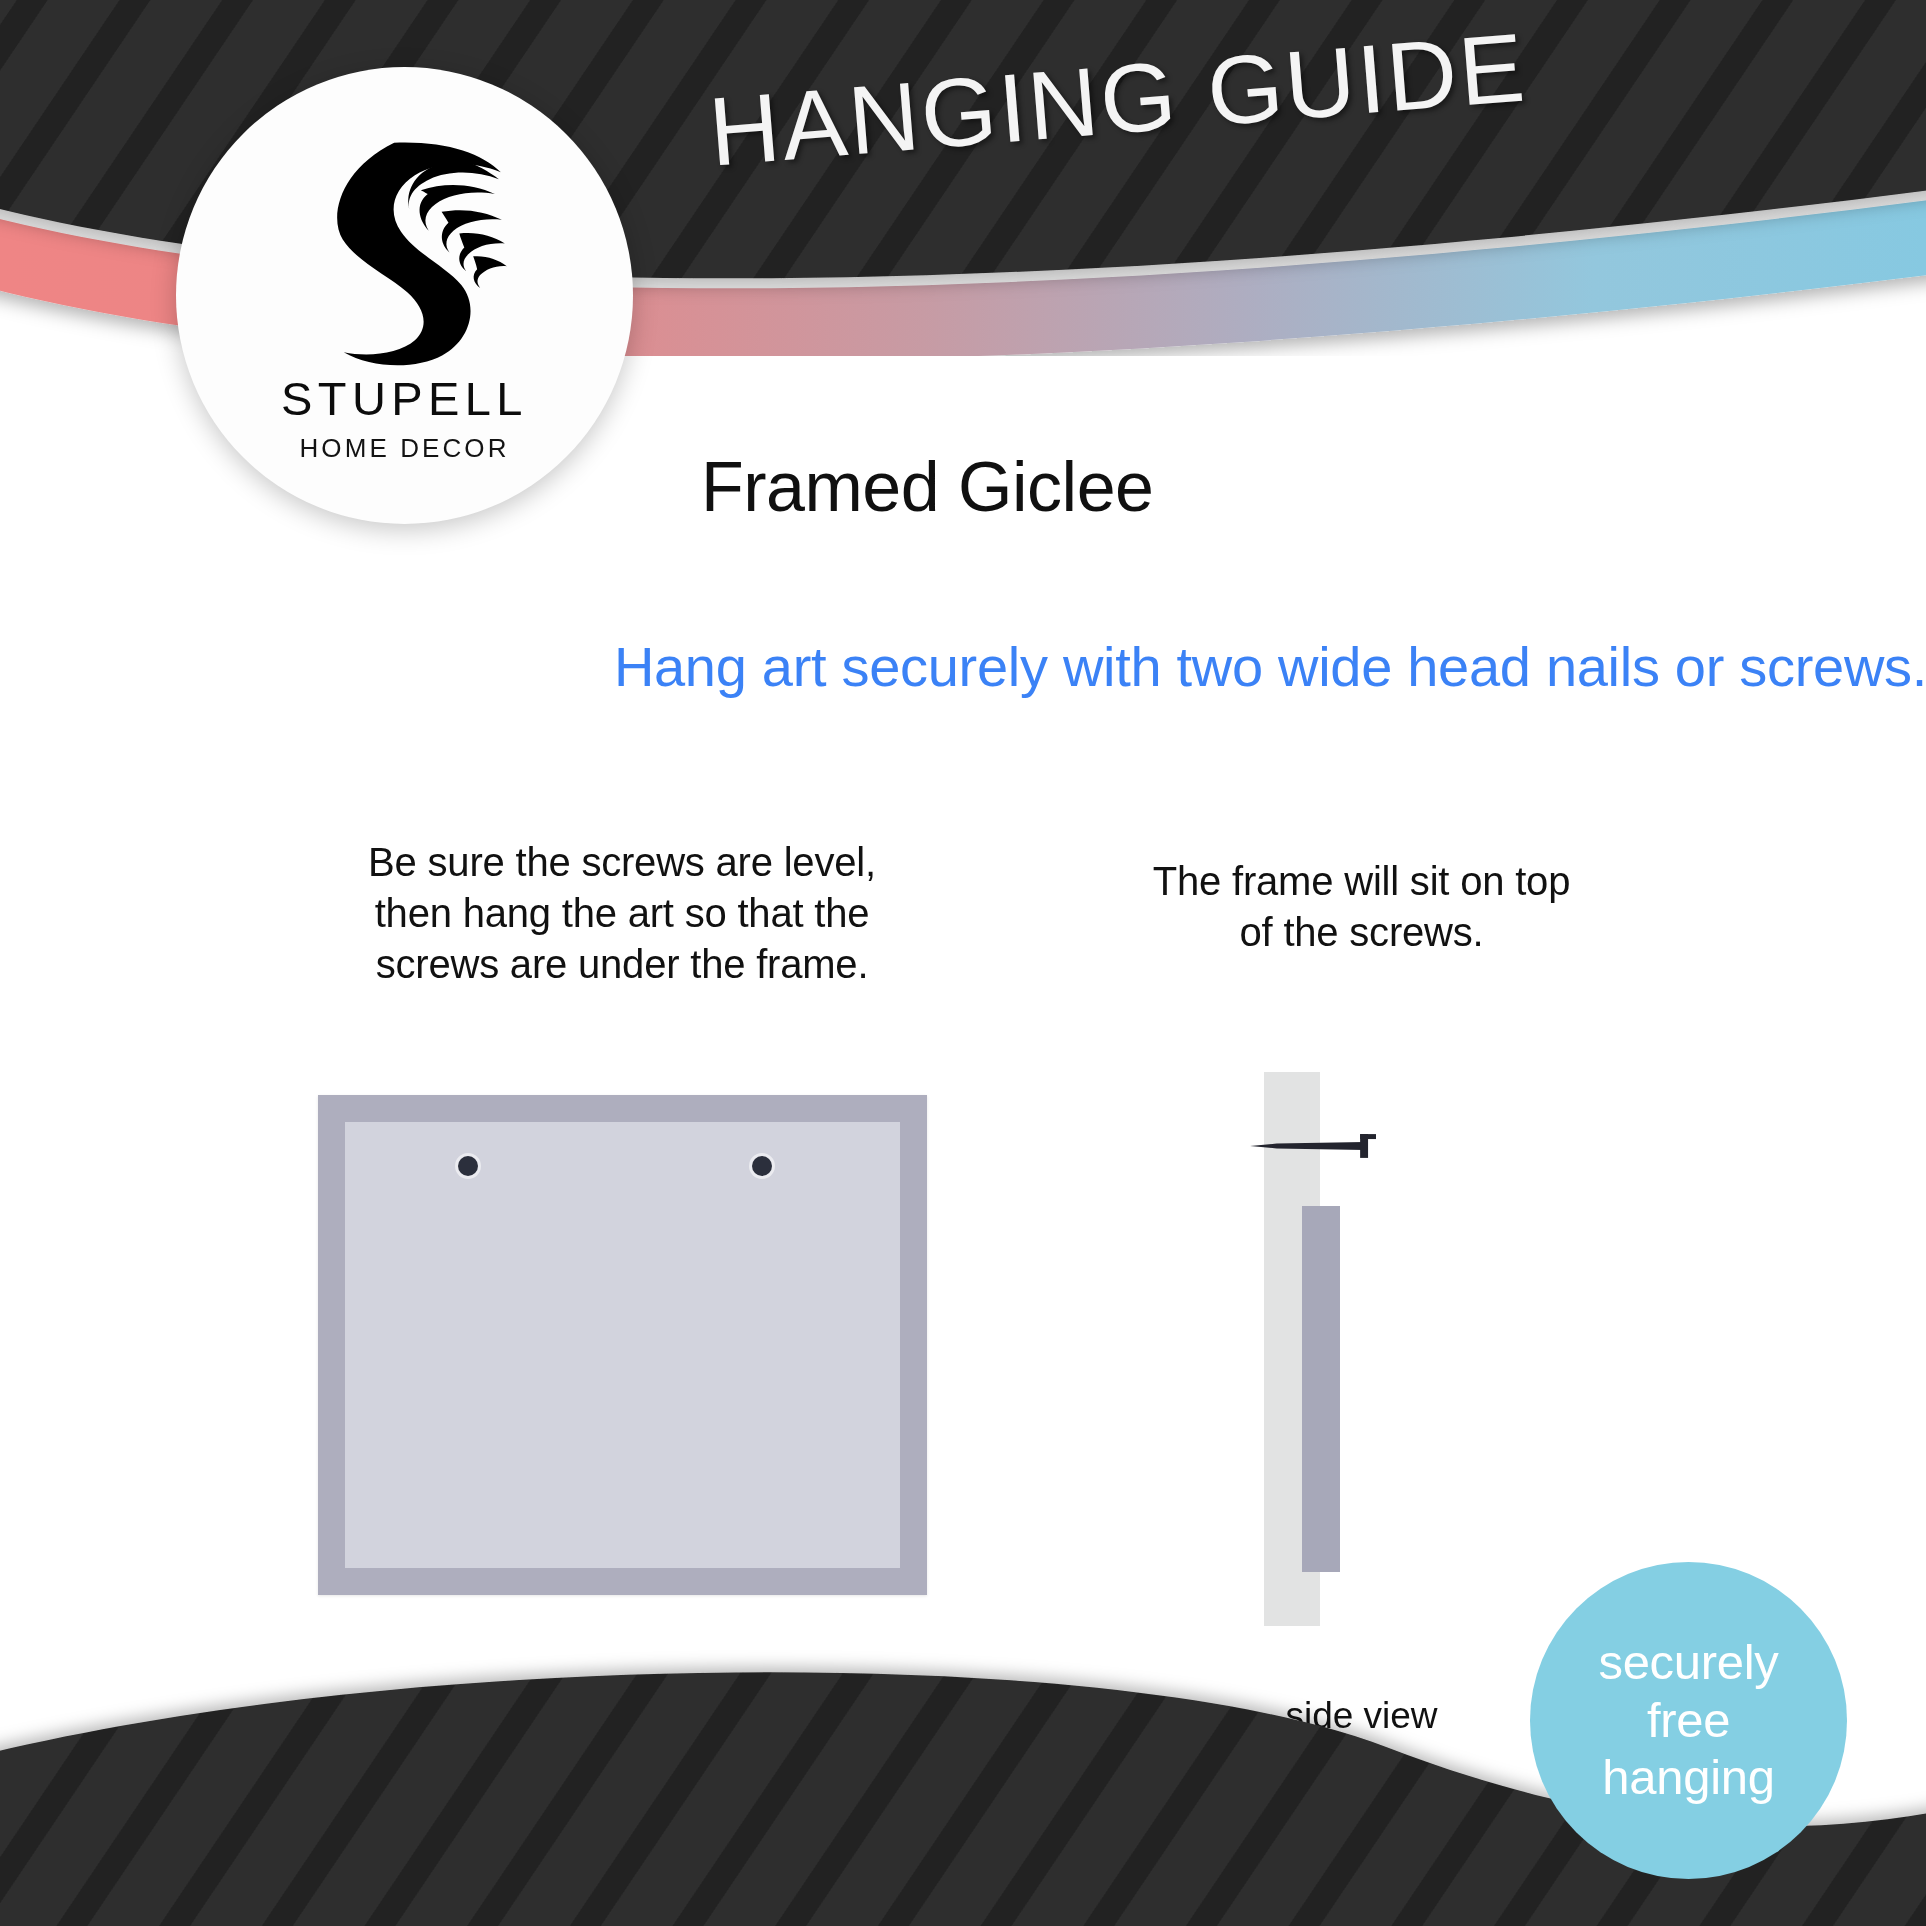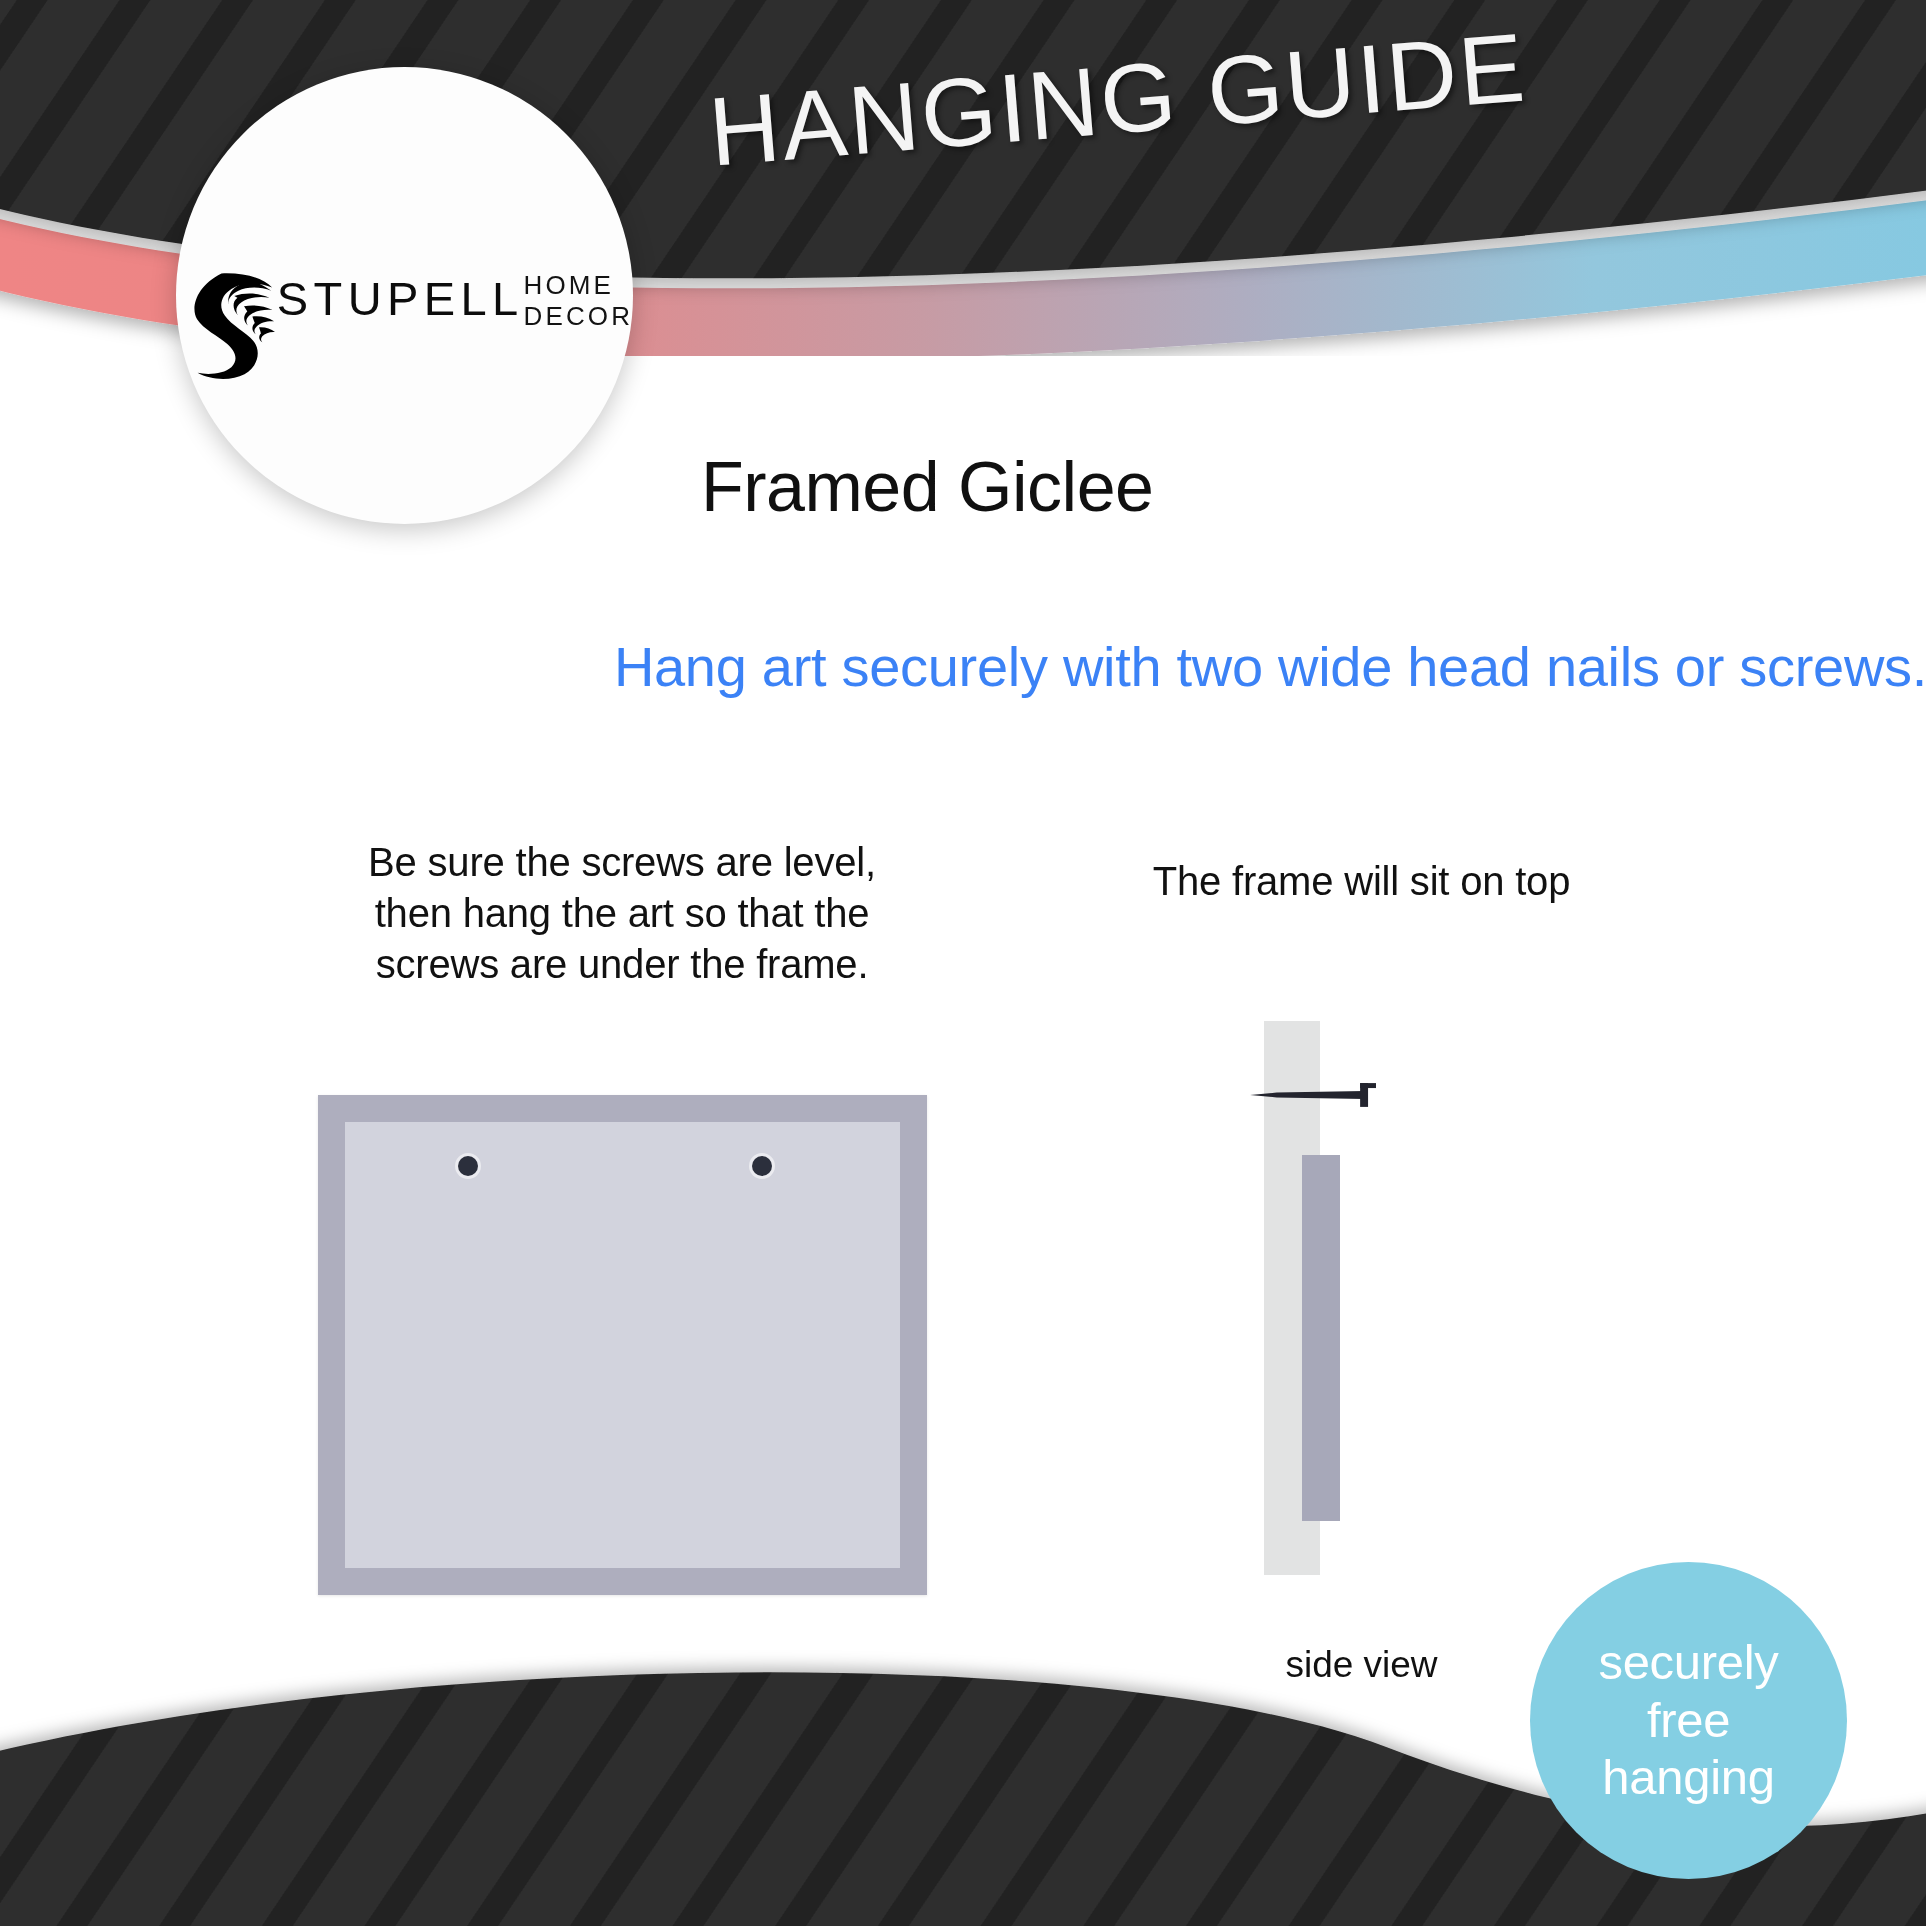--- a/index.html
+++ b/index.html
@@ -13,21 +13,21 @@
   
   #top-band{position:absolute;left:-59px;top:-40px;width:2049px;height:396px;overflow:hidden;}
   #bottom-band{position:absolute;left:-59px;bottom:-40px;width:2049px;height:327px;overflow:hidden;}
   .band-svg{display:block;width:100%;height:100%}
 
   
   #logo-circle{
     position:absolute;left:176px;top:67px;width:457px;height:457px;
     background:#fdfdfd;border-radius:50%;
     box-shadow:0 6px 26px rgba(0,0,0,.22);
-    display:flex;flex-direction:row;align-items:center;justify-content:flex-start;
+    display:flex;flex-direction:column;align-items:center;justify-content:flex-start;
     z-index:6;
   }
   #logo-mark{width:213px;height:252px;margin-top:50px}
   #logo-wordmark{
     font-family:"Liberation Sans", sans-serif;
     font-size:47px;letter-spacing:5.4px;color:#0c0c0c;font-weight:400;
     margin-top:6px;line-height:1;
   }
   #logo-subwordmark{
     font-family:"Liberation Sans", sans-serif;
@@ -197,20 +197,21 @@
     <div class="screw-dot" id="screw-dot-left"></div>
     <div class="screw-dot" id="screw-dot-right"></div>
   </div>
 
   <div class="view-label" id="front-view-label">front view</div>
 </div>
 
 <div id="col-side">
   <div class="diagram-caption">
     <div>The frame will sit on top</div>
+    <div>of the screws.</div>
   </div>
 
   <div id="side-view-figure">
     <div id="wall-strip"></div>
     <div id="frame-strip"></div>
     <svg id="nail-svg" viewBox="0 0 130 34">
       <g fill="#23242e">
 
         <path d="M118 13 L30 14.6 L3 17 L30 19.4 L118 21 Z"></path>
 

